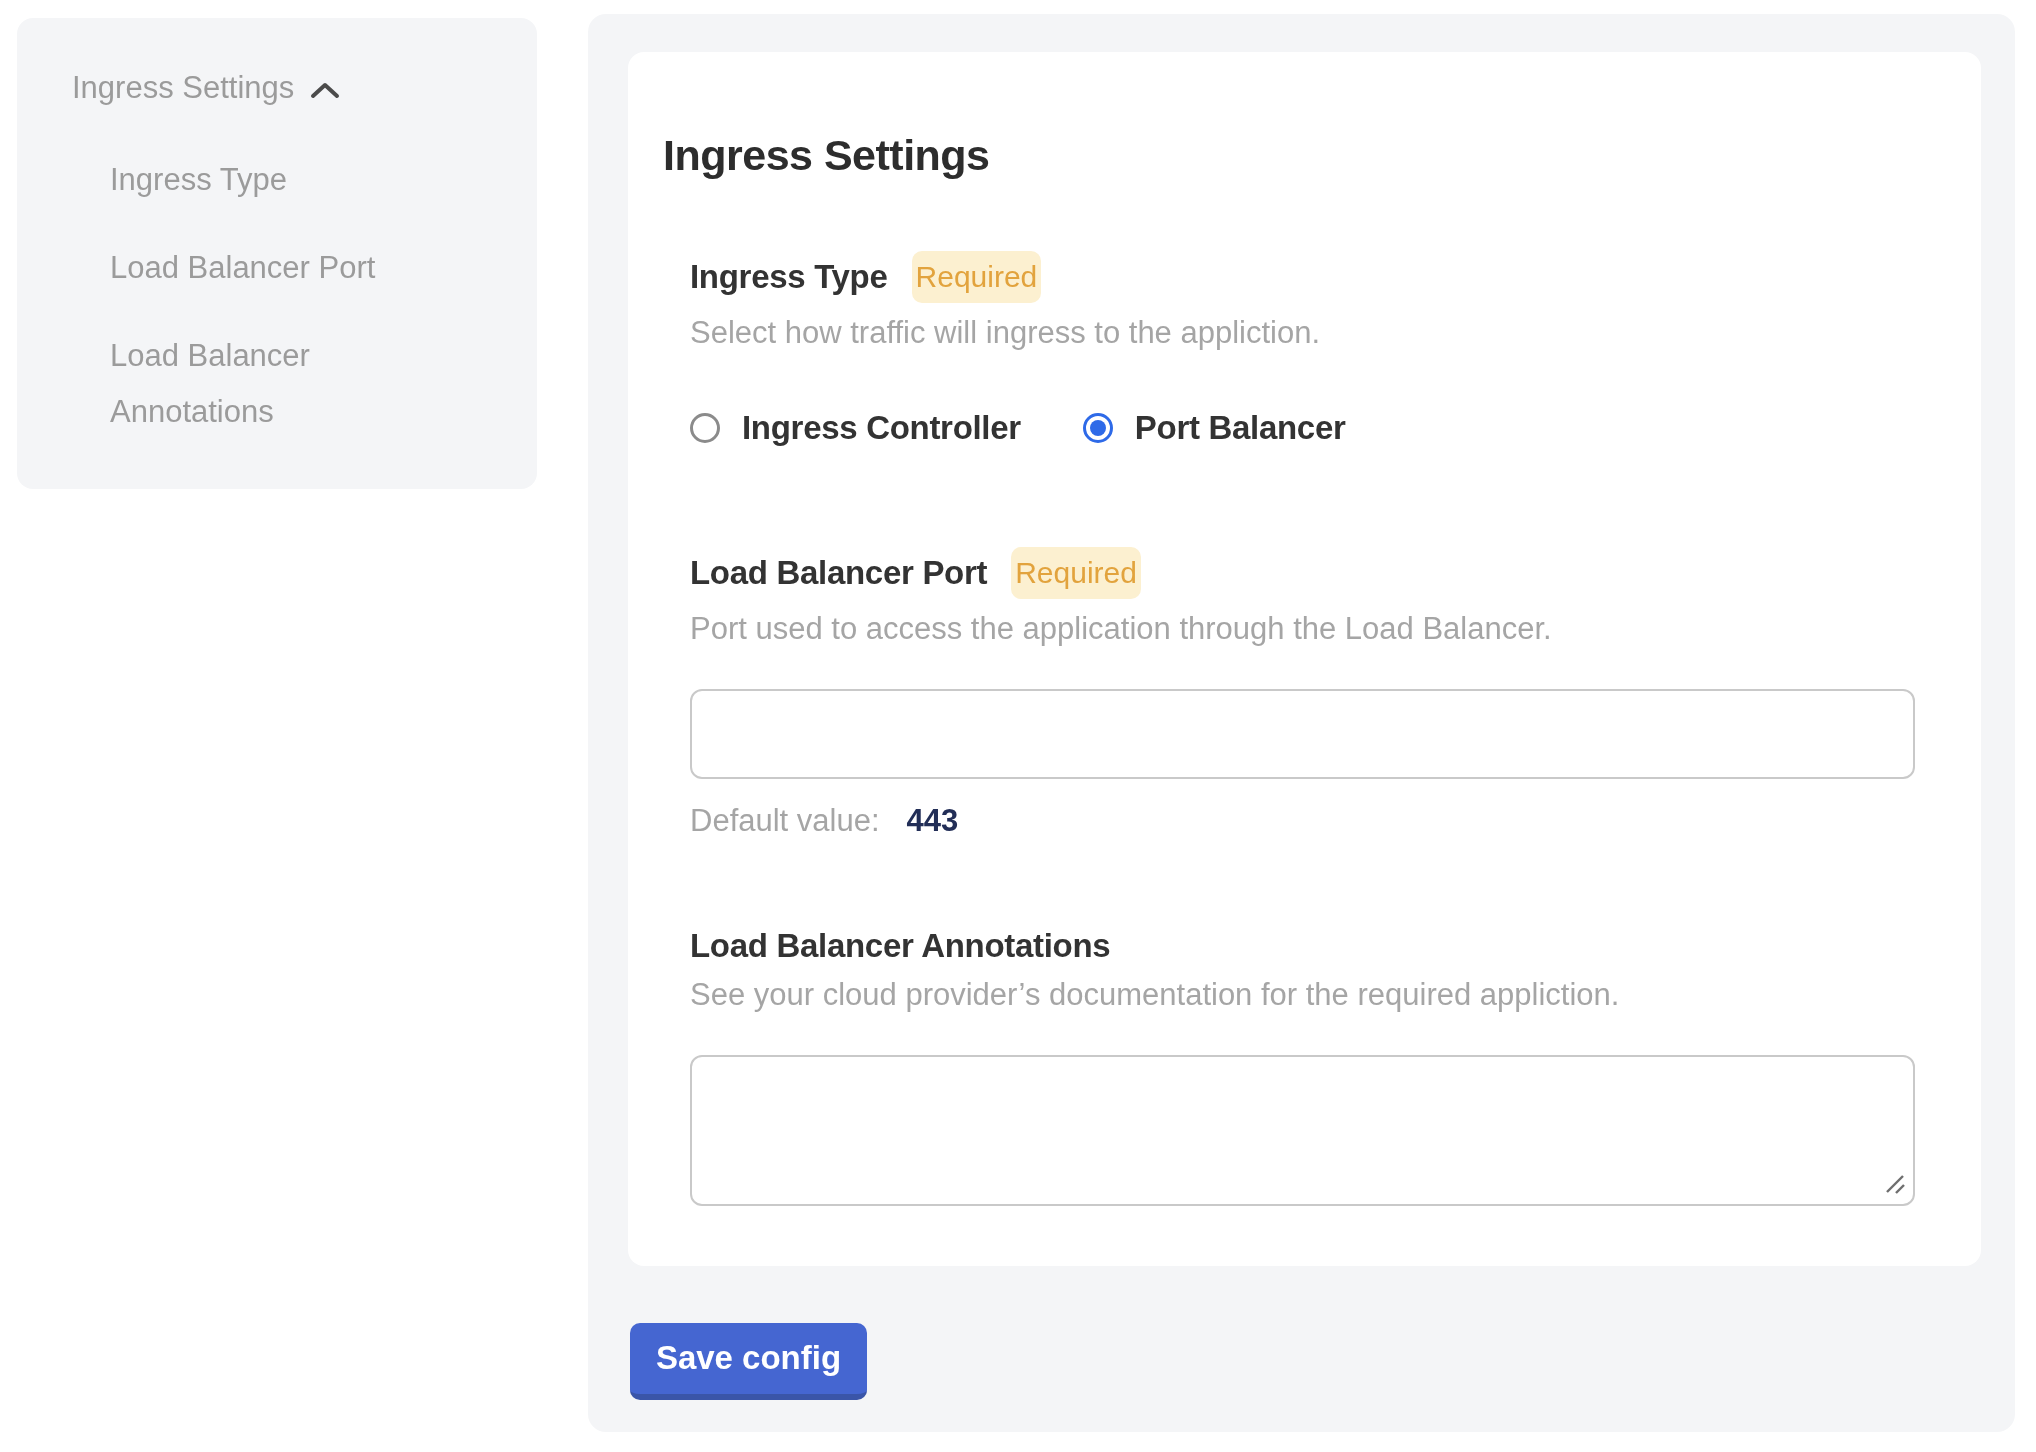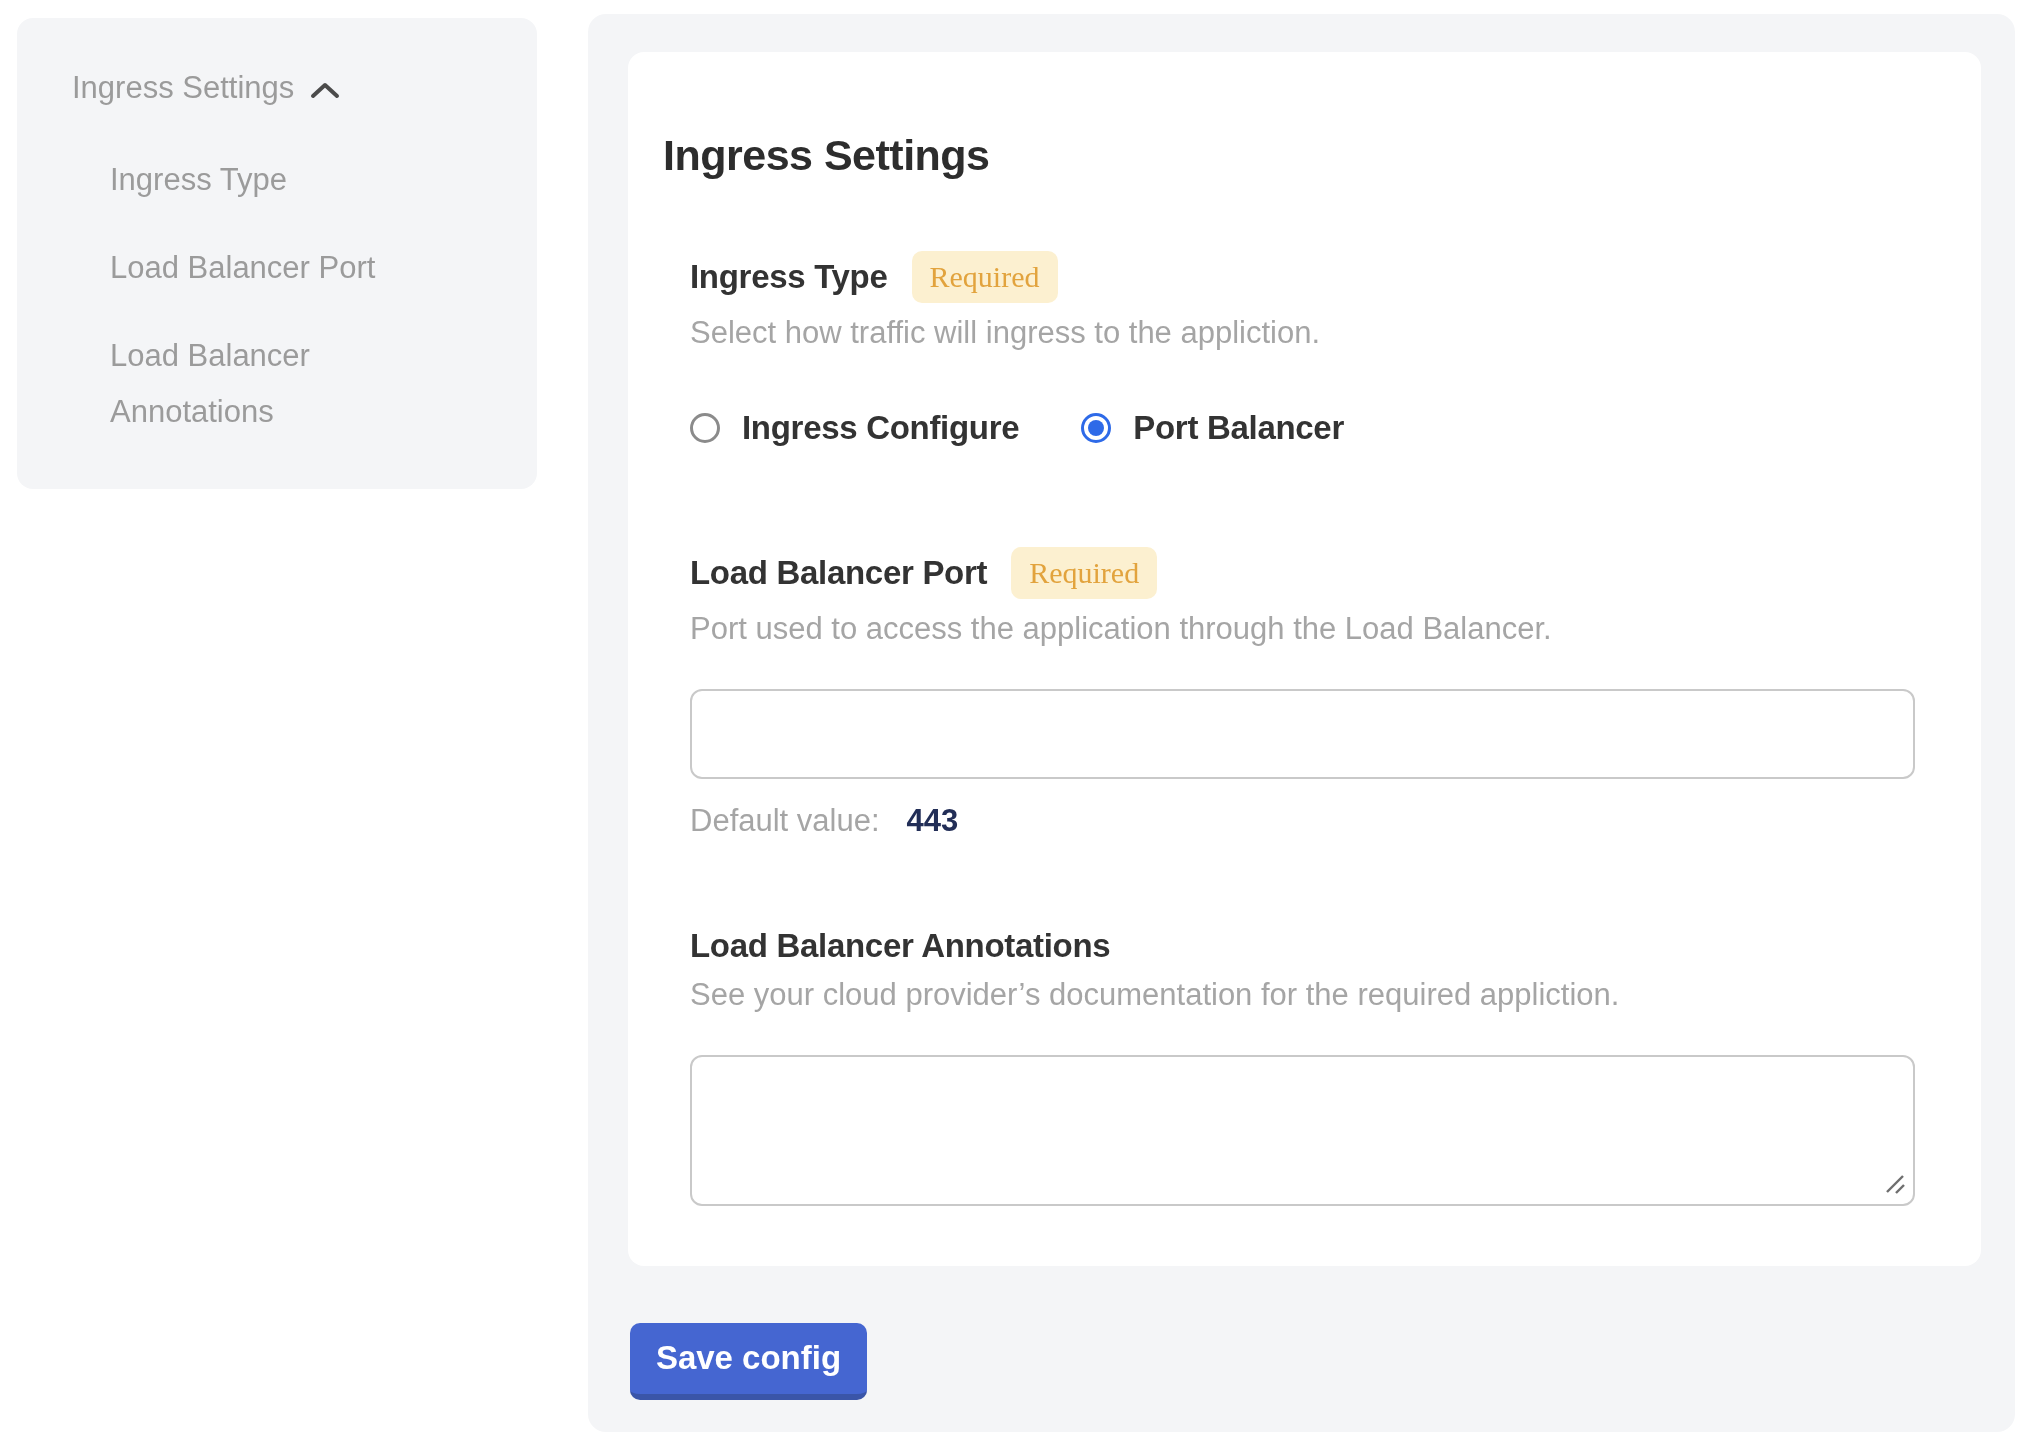--- a/index.html
+++ b/index.html
@@ -65,21 +65,21 @@
   .section-2 { margin-top:100px; }
   .section-3 { margin-top:88px; }
 
   .section-head { display:flex; align-items:center; gap:24px; }
   .section-label {
     font-size:33px; font-weight:700; color:#333333; letter-spacing:-0.3px;
   }
   .badge {
     background:#fcf0d0; color:#e2a33d;
     font-size:30px; line-height:30px;
-    padding:11px 18px; border-radius:10px;font-family:Liberation Serif, serif;
+    padding:11px 4px; border-radius:10px;
   }
   .section-desc {
     margin-top:8px; font-size:31px; color:#a5a5a5; line-height:44px;
   }
 
   
   .radio-row { display:flex; align-items:center; gap:62px; margin-top:54px; }
   .radio-option {
     display:flex; align-items:center; gap:22px;
     font-size:33px; font-weight:700; color:#333333;
@@ -167,21 +167,21 @@
 
       <div class="section section-1">
         <div class="section-head">
           <span class="section-label">Ingress Type</span>
           <span class="badge">Required</span>
         </div>
         <div class="section-desc">Select how traffic will ingress to the appliction.</div>
         <div class="radio-row">
           <label class="radio-option">
             <span class="radio-circle"></span>
-            <span>Ingress Configure</span>
+            <span>Ingress Controller</span>
           </label>
           <label class="radio-option">
             <span class="radio-circle selected"></span>
             <span>Port Balancer</span>
           </label>
         </div>
       </div>
 
       <div class="section section-2">
         <div class="section-head">

